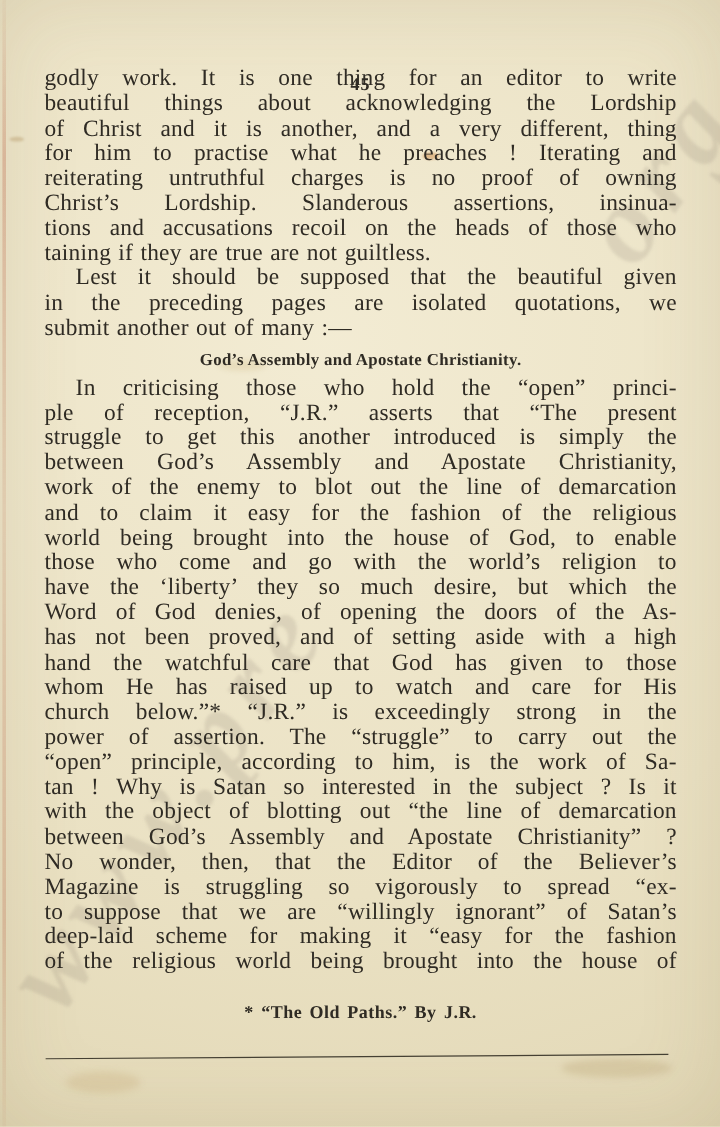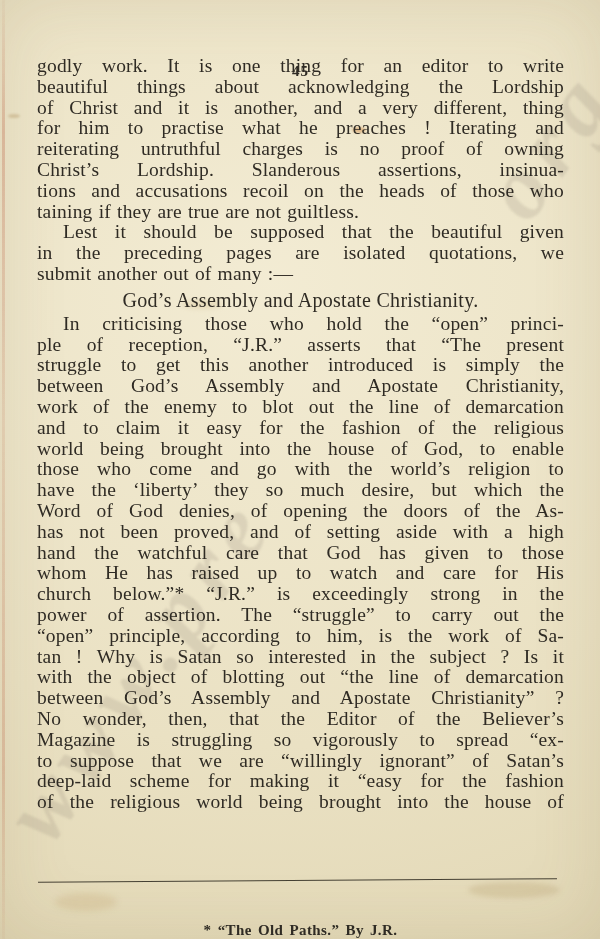--- a/index.html
+++ b/index.html
@@ -29,28 +29,28 @@
   }
   .text-block { position:absolute; left:37px; top:56px; width:527px; }
   .line {
     height:20.8px; line-height:20.8px; font-size:19.5px;
     word-spacing:1px; letter-spacing:0.2px; white-space:normal;
   }
   .line.justify { text-align:justify; text-align-last:justify; }
   .line.indent { text-indent:26px; }
   .heading {
     height:29px; line-height:31px; text-align:center;
-    font-weight:normal; font-size:20px; letter-spacing:0.3px;
+    font-weight:bold; font-size:14px; letter-spacing:0.3px;
   }
   .footnote-rule {
     position:absolute; left:38px; top:880px; width:519px; height:0;
     border-top:1.6px solid #454033; transform:rotate(-0.4deg);
   }
   .footnote {
-    position:absolute; left:37px; top:922px; width:527px;
+    position:absolute; left:37px; top:836px; width:527px;
     text-align:center; font-weight:bold; font-size:15px;
     letter-spacing:0.4px; word-spacing:2px;
   }
   .wm-frag {
     position:absolute; font-size:92px; font-weight:bold; font-style:italic;
     color:rgba(122,115,103,0.17); letter-spacing:10px;
     transform:rotate(-55deg); filter:blur(1.3px);
     pointer-events:none; white-space:nowrap;
   }
   .wm-1 { left:-60px; top:615px; }

